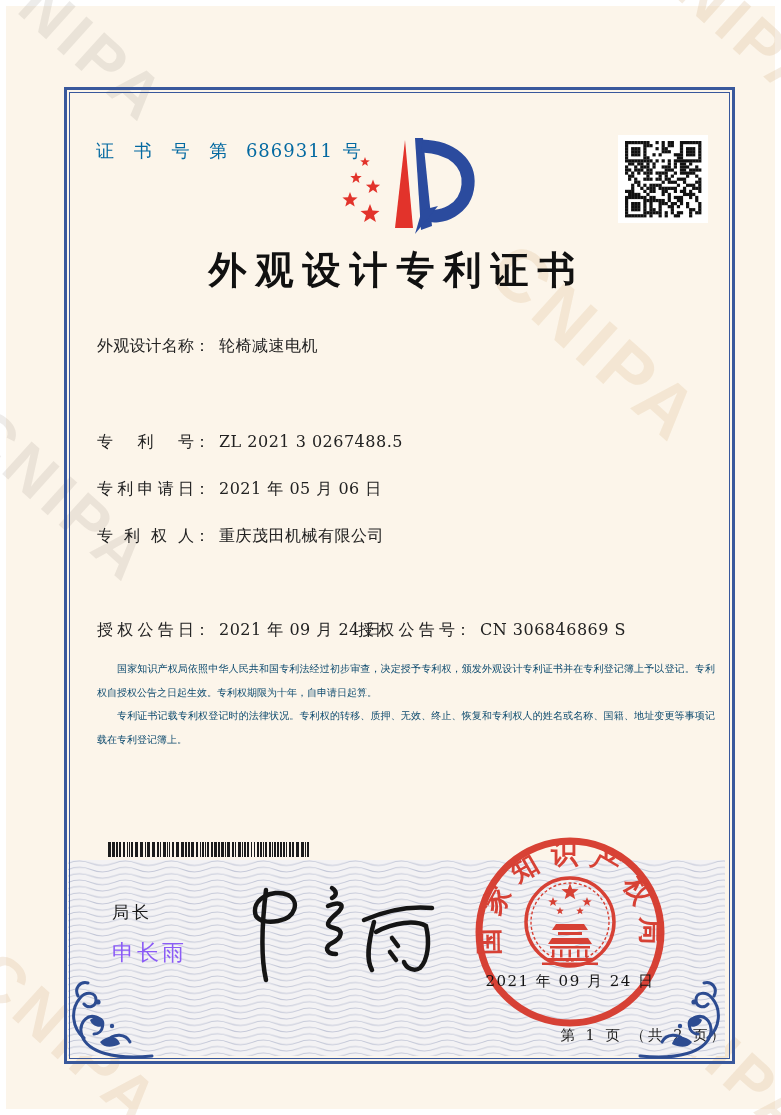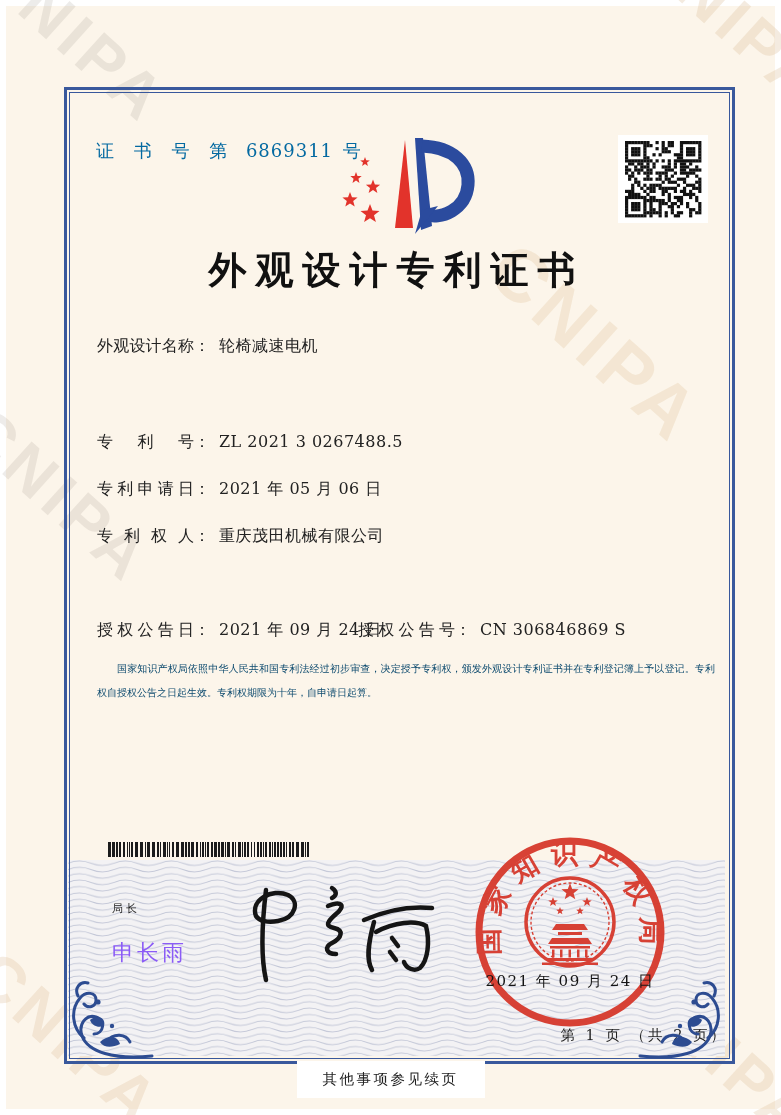--- a/index.html
+++ b/index.html
@@ -45,21 +45,21 @@
   .colon{display:inline-block;}
   .fvalue{margin-left:9px;letter-spacing:0.5px;}
   .g2{position:absolute;left:261px;top:0;}
   
   .paras{position:absolute;left:97px;top:657px;width:618px;z-index:4;
     font-size:10px;line-height:23.6px;text-align:justify;color:#0c4a6e;}
   .paras p{margin:0;text-indent:2em;}
   
   .barcode{position:absolute;left:108px;top:842px;z-index:5;}
   
-  .sig-title{position:absolute;left:112px;top:901px;z-index:6;font-size:11px;letter-spacing:3px;color:#1a1a1a;}
+  .sig-title{position:absolute;left:112px;top:901px;z-index:6;font-size:17px;letter-spacing:3px;color:#1a1a1a;}
   .sig-name{position:absolute;left:112px;top:938px;z-index:6;font-size:22px;letter-spacing:3px;color:#8b5cf6;}
   .signature{position:absolute;left:232px;top:868px;z-index:6;}
   
   .seal{position:absolute;left:472px;top:834px;z-index:6;}
   .seal-ring-text{font-size:27px;font-weight:700;letter-spacing:11px;fill:#d6372a;
     font-family:"DejaVu Serif","Liberation Serif",serif;}
   .seal-date{position:absolute;left:468px;top:972px;width:204px;z-index:7;
     text-align:center;font-size:15px;letter-spacing:1.5px;color:#141414;}
   
   .page-info{position:absolute;left:65px;top:1026px;width:663px;z-index:6;
@@ -465,20 +465,21 @@
   </div>
   <div class="row" style="top:620px">
     <span class="flabel">授权公告日</span><span class="colon">：</span><span class="fvalue">2021 年 09 月 24 日</span>
     <span class="g2">
       <span class="flabel">授权公告号</span><span class="colon">：</span><span class="fvalue">CN 306846869 S</span>
     </span>
   </div>
 
   <div class="paras">
     <p>国家知识产权局依照中华人民共和国专利法经过初步审查，决定授予专利权，颁发外观设计专利证书并在专利登记簿上予以登记。专利权自授权公告之日起生效。专利权期限为十年，自申请日起算。</p>
+    <p>专利证书记载专利权登记时的法律状况。专利权的转移、质押、无效、终止、恢复和专利权人的姓名或名称、国籍、地址变更等事项记载在专利登记簿上。</p>
   </div>
 
   <svg class="barcode" width="204" height="15" viewBox="0 0 204 15">
     <g id="barcode-bars" fill="#1c1c1c">
         <rect x="0" y="0" width="3" height="15"></rect>
         <rect x="4" y="0" width="3" height="15"></rect>
         <rect x="8" y="0" width="2" height="15"></rect>
         <rect x="11" y="0" width="2" height="15"></rect>
         <rect x="15" y="0" width="2" height="15"></rect>
         <rect x="19" y="0" width="1" height="15"></rect>
@@ -612,15 +613,14 @@
       <path d="M52,62 C60,52 72,54 76,62"></path>
     </g>
     <g fill="#2d4c91">
       <path d="M46,62 C54,54 64,56 66,64 C58,68 50,68 46,62 Z"></path>
       <path d="M36,40 C44,34 52,38 50,46 C44,48 38,46 36,40 Z"></path>
       <circle cx="44" cy="22" r="2.6"></circle>
       <circle cx="58" cy="46" r="2.2"></circle>
     </g>
   </svg>
 
-  <div class="note-box">其他事项参见续页</div>
 
 </div>
 
 </body></html>

